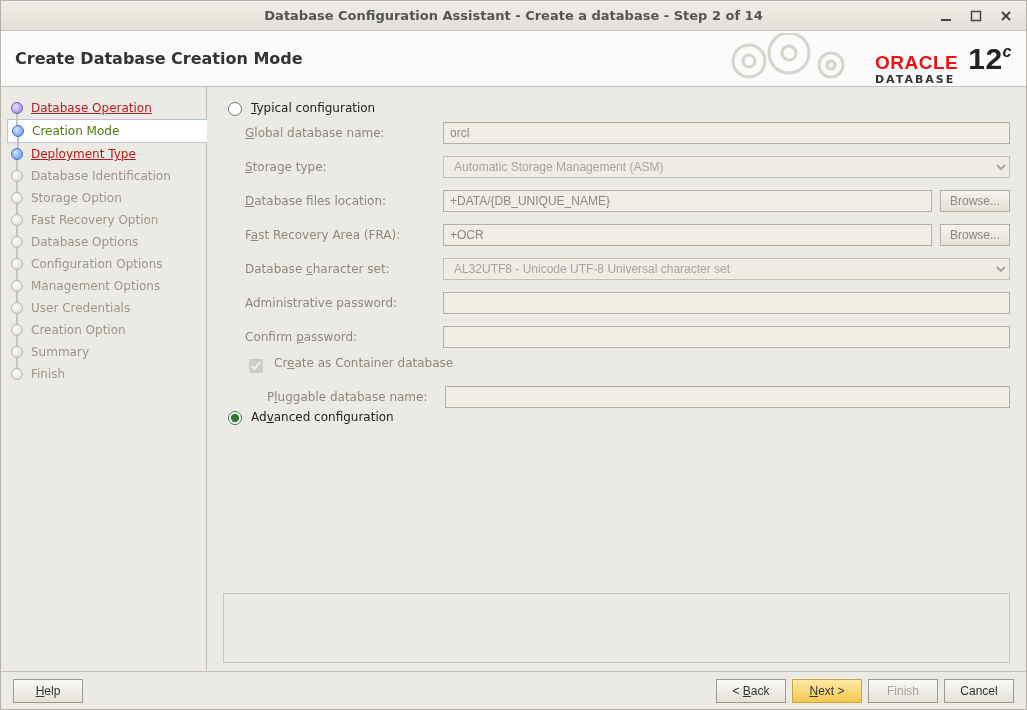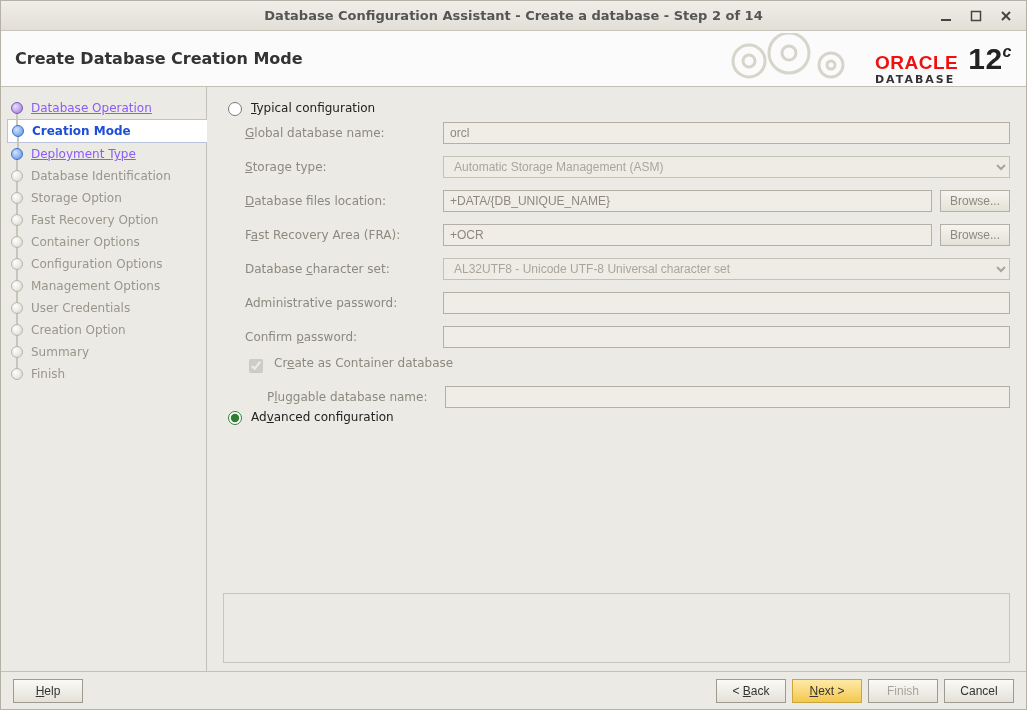--- a/index.html
+++ b/index.html
@@ -25,23 +25,23 @@
   .body{flex:1;display:flex;min-height:0;}
   .sidebar{width:206px;border-right:1px solid #c4c0b7;padding:10px 0 10px 6px;}
   .steps{list-style:none;margin:0;padding:0;}
   .step{display:flex;align-items:center;gap:8px;padding:4px 8px 4px 4px;position:relative;min-height:22px;}
   .step-dot{width:12px;height:12px;border-radius:50%;flex:0 0 12px;position:relative;z-index:2;}
   .dot-active{background:radial-gradient(circle at 35% 35%,#cfe3ff,#5a8ee6);border:1px solid #3a6fc9;}
   .dot-done{background:radial-gradient(circle at 35% 35%,#eadcff,#9a78d6);border:1px solid #7a5bbd;}
   .dot-pending{background:radial-gradient(circle at 35% 35%,#fff,#d8d5cc);border:1px solid #bab6aa;}
   .step-line{position:absolute;left:9px;top:16px;width:2px;height:18px;background:#c9c5bb;z-index:1;}
   .step a,.step span.lbl{font-size:12px;}
-  .step-clickable a{color:#8b5cf6;text-decoration:underline;cursor:pointer;}
+  .step-clickable a{color:#b91c1c;text-decoration:underline;cursor:pointer;}
   .step-current{background:#fff;border:1px solid #b9c4db;border-right:none;margin-right:-1px;}
-  .step-current span.lbl{color:#1d4ed8;font-weight:bold;}
+  .step-current span.lbl{color:#4d7c0f;font-weight:normal;}
   .step-disabled span.lbl{color:#9a968c;}
   
   .main{flex:1;padding:12px 16px 8px 16px;display:flex;flex-direction:column;min-width:0;}
   .form-area{flex:1;}
   .radio-row{display:flex;align-items:center;gap:6px;margin-bottom:6px;}
   .radio-row input[type=radio]{accent-color:#2f7d33;width:14px;height:14px;}
   .radio-row label{font-size:12px;color:#222;}
   .u{text-decoration:underline;}
   .indent{margin-left:22px;}
   .grid{display:grid;grid-template-columns:190px 1fr 70px;column-gap:8px;row-gap:12px;align-items:center;margin-top:2px;}
@@ -141,21 +141,21 @@
             <span class="lbl">Storage Option</span>
           </li>
         <li class="step step-disabled">
             <span class="step-dot dot-pending"></span>
             <span class="step-line"></span>
             <span class="lbl">Fast Recovery Option</span>
           </li>
         <li class="step step-disabled">
             <span class="step-dot dot-pending"></span>
             <span class="step-line"></span>
-            <span class="lbl">Container Options</span>
+            <span class="lbl">Database Options</span>
           </li>
         <li class="step step-disabled">
             <span class="step-dot dot-pending"></span>
             <span class="step-line"></span>
             <span class="lbl">Configuration Options</span>
           </li>
         <li class="step step-disabled">
             <span class="step-dot dot-pending"></span>
             <span class="step-line"></span>
             <span class="lbl">Management Options</span>

